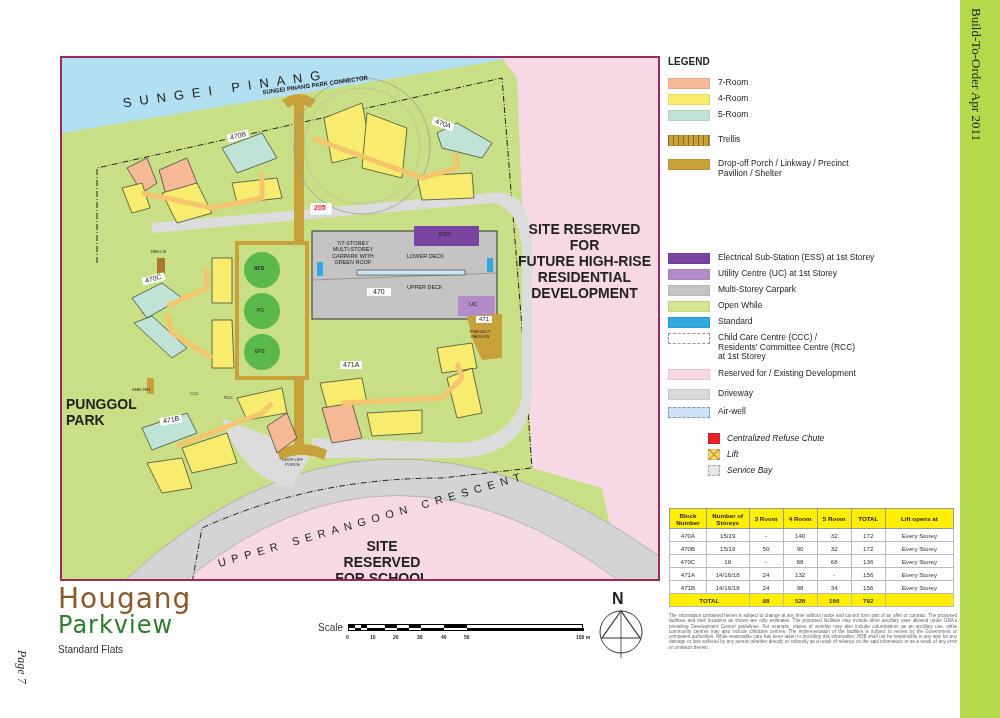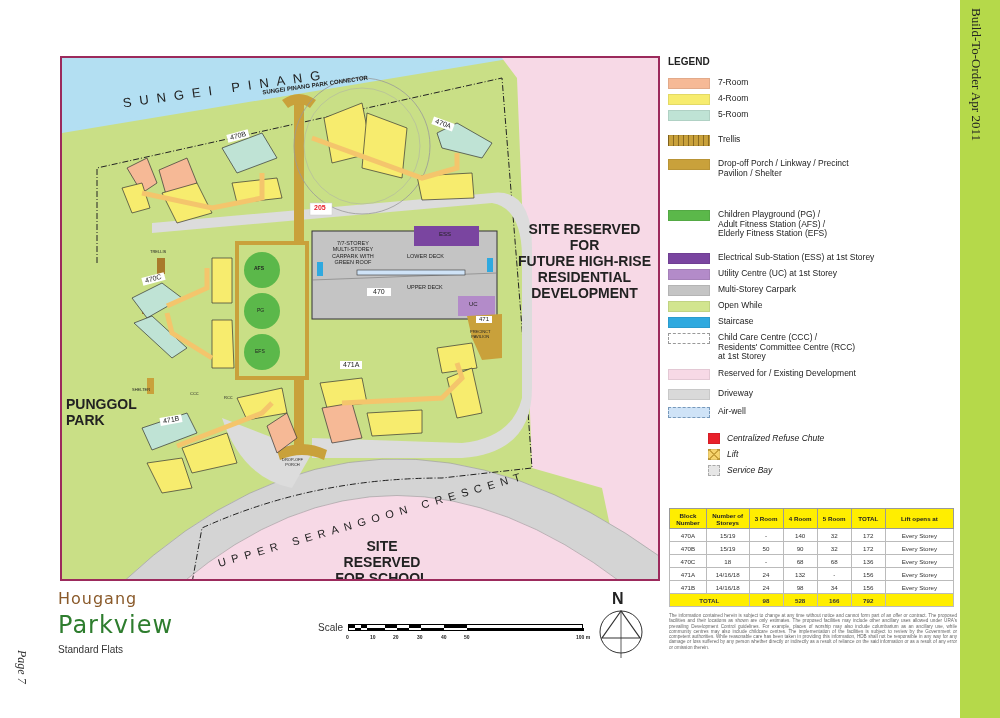--- a/index.html
+++ b/index.html
@@ -12,21 +12,21 @@
 
   .page-num { position: absolute; left: 14px; top: 650px; writing-mode: vertical-rl; font-family: "Liberation Serif", serif; font-style: italic; font-size: 12px; color: #333; }
 
   
   .map-frame { position: absolute; left: 60px; top: 56px; width: 600px; height: 525px; border: 2px solid #9c2a5c; background: #c9df86; overflow: hidden; }
   .map-frame svg { position: absolute; left: 0; top: 0; }
   .map-label { position: absolute; font-size: 14px; font-weight: bold; color: #222; text-align: center; line-height: 1.15; }
 
   
   .logo { position: absolute; left: 58px; top: 586px; }
-  .logo .l1 { font-family: "DejaVu Sans", sans-serif; font-size: 16px; color: #8a5a2a; letter-spacing: 1px; line-height: 26px; }
+  .logo .l1 { font-family: "DejaVu Sans", sans-serif; font-size: 28px; color: #8a5a2a; letter-spacing: 1px; line-height: 26px; }
   .logo .l2 { font-family: "DejaVu Sans", sans-serif; font-size: 24px; color: #2e7d2e; letter-spacing: 1px; line-height: 26px; }
   .logo .sub { font-size: 10px; color: #333; margin-top: 6px; }
 
   .scale { position: absolute; left: 318px; top: 620px; width: 300px; height: 30px; }
   .scale .lbl { position: absolute; left: 0; top: 2px; font-size: 10px; color: #333; }
   .scale .bar { position: absolute; left: 30px; top: 4px; width: 235px; height: 7px; border: 1px solid #000; background: #fff; }
   .scale .ticks { position: absolute; left: 28px; top: 14px; width: 250px; height: 10px; font-size: 5px; font-weight: bold; }
   .scale .ticks span { position: absolute; }
 
   .north { position: absolute; left: 598px; top: 590px; width: 50px; height: 70px; }
@@ -248,45 +248,39 @@
     </div>
   <div class="lg-item" style="top:79px">
       <div class="lg-swatch" style="background:repeating-linear-gradient(90deg,#c9a13b 0 4px,#8a6a20 4px 5px)"></div>
       <div class="lg-text">Trellis</div>
     </div>
   <div class="lg-item" style="top:103px">
       <div class="lg-swatch" style="background:#c9a13b"></div>
       <div class="lg-text">Drop-off Porch / Linkway / Precinct
 Pavilion / Shelter</div>
     </div>
-  <div class="lg-item" style="top:154px">
-      <div class="lg-swatch" style="background:#5bb84a"></div>
-      <div class="lg-text">Children Playground (PG) /
-Adult Fitness Station (AFS) /
-Elderly Fitness Station (EFS)</div>
-    </div>
   <div class="lg-item" style="top:197px">
       <div class="lg-swatch" style="background:#7a45a0"></div>
       <div class="lg-text">Electrical Sub-Station (ESS) at 1st Storey</div>
     </div>
   <div class="lg-item" style="top:213px">
       <div class="lg-swatch" style="background:#b38bc9"></div>
       <div class="lg-text">Utility Centre (UC) at 1st Storey</div>
     </div>
   <div class="lg-item" style="top:229px">
       <div class="lg-swatch" style="background:#c4c4c4"></div>
       <div class="lg-text">Multi-Storey Carpark</div>
     </div>
   <div class="lg-item" style="top:245px">
       <div class="lg-swatch" style="background:#d2e58f"></div>
       <div class="lg-text">Open While</div>
     </div>
   <div class="lg-item" style="top:261px">
       <div class="lg-swatch" style="background:#2fa9df"></div>
-      <div class="lg-text">Staircase</div>
+      <div class="lg-text">Standard</div>
     </div>
   <div class="lg-item" style="top:277px">
       <div class="lg-swatch" style="background:#fff;border:1px dashed #999"></div>
       <div class="lg-text">Child Care Centre (CCC) /
 Residents' Committee Centre (RCC)
 at 1st Storey</div>
     </div>
   <div class="lg-item" style="top:313px">
       <div class="lg-swatch" style="background:#f7d9e6"></div>
       <div class="lg-text">Reserved for / Existing Development</div>

